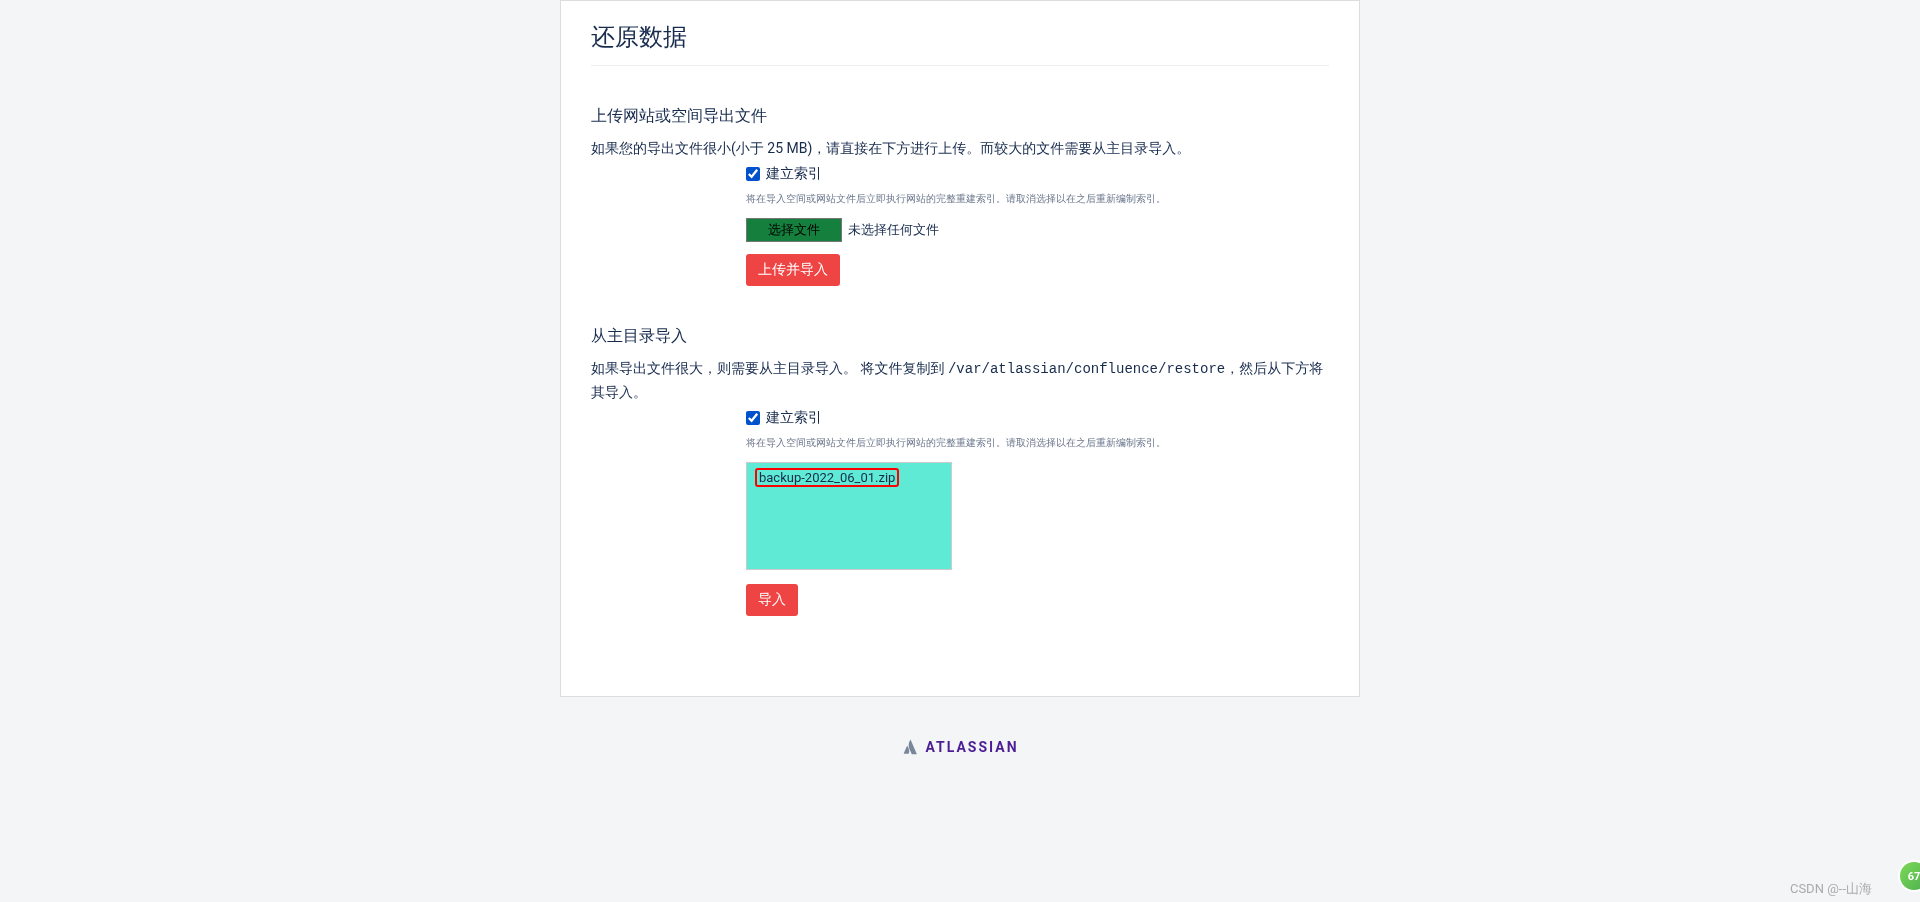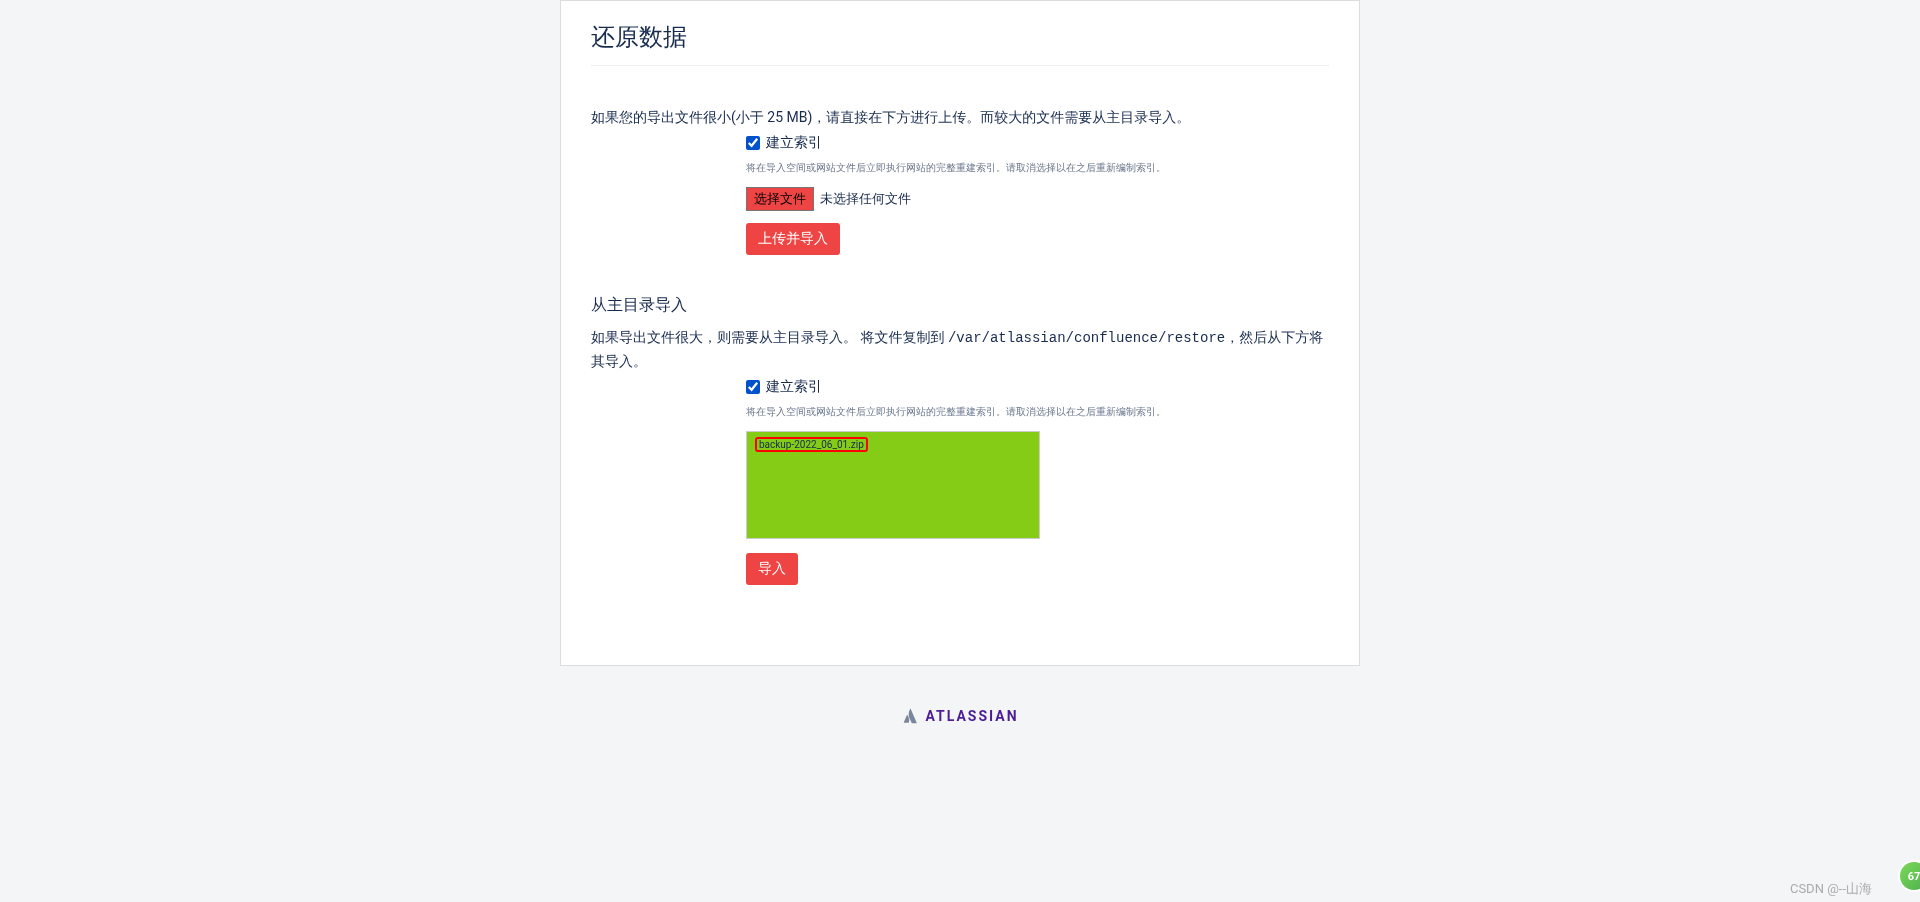--- a/index.html
+++ b/index.html
@@ -73,22 +73,22 @@
     }
     .file-row {
       margin-left: 155px;
       display: flex;
       align-items: center;
       gap: 6px;
       margin-bottom: 12px;
     }
     .file-button {
       border: 1px solid #767676;
-      background: #ef4444;
-      padding: 2px 7px;
+      background: #15803d;
+      padding: 2px 21px;
       font-size: 13px;
       cursor: pointer;
       font-family: inherit;
     }
     .file-status {
       font-size: 13px;
       color: #172b4d;
     }
     .primary-button {
       background: #ef4444;
@@ -103,27 +103,27 @@
     }
     .section {
       margin-bottom: 40px;
     }
     .code-path {
       font-family: SFMono-Regular, Consolas, "Liberation Mono", Menlo, monospace;
       color: #172b4d;
     }
     .file-list-box {
       margin-left: 155px;
-      width: 294px;
+      width: 206px;
       height: 108px;
       border: 1px solid #ccc;
       overflow-y: scroll;
-      font-size: 10px;
+      font-size: 13px;
       margin-bottom: 14px;
-      background: #84cc16;
+      background: #5eead4;
     }
     .file-list-item {
       padding: 3px 6px;
       cursor: pointer;
     }
     .highlight-box {
       border: 2px solid #ff0000;
       border-radius: 3px;
       display: inline-block;
       padding: 0 2px;
@@ -185,20 +185,21 @@
       display: block;
     }
   </style>
 </head>
 <body>
 
 <div class="page-container">
   <h1 class="page-title">还原数据</h1>
 
   <div class="section">
+    <div class="section-title">上传网站或空间导出文件</div>
     <div class="section-desc">如果您的导出文件很小(小于 25 MB)，请直接在下方进行上传。而较大的文件需要从主目录导入。</div>
 
     <div class="form-row">
       <div class="checkbox-row">
         <input type="checkbox" checked="" style="">
         <span class="checkbox-label">建立索引</span>
       </div>
     </div>
     <div class="hint-text">将在导入空间或网站文件后立即执行网站的完整重建索引。请取消选择以在之后重新编制索引。</div>
 

